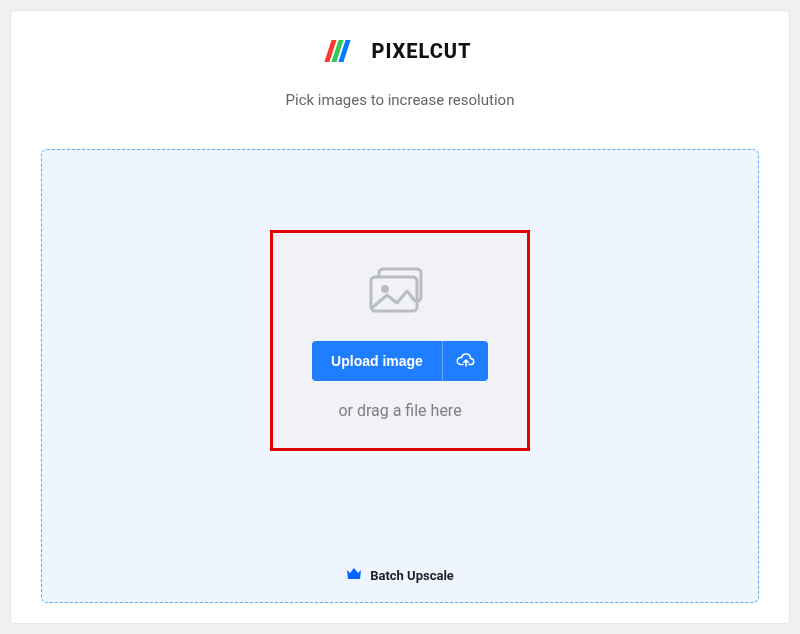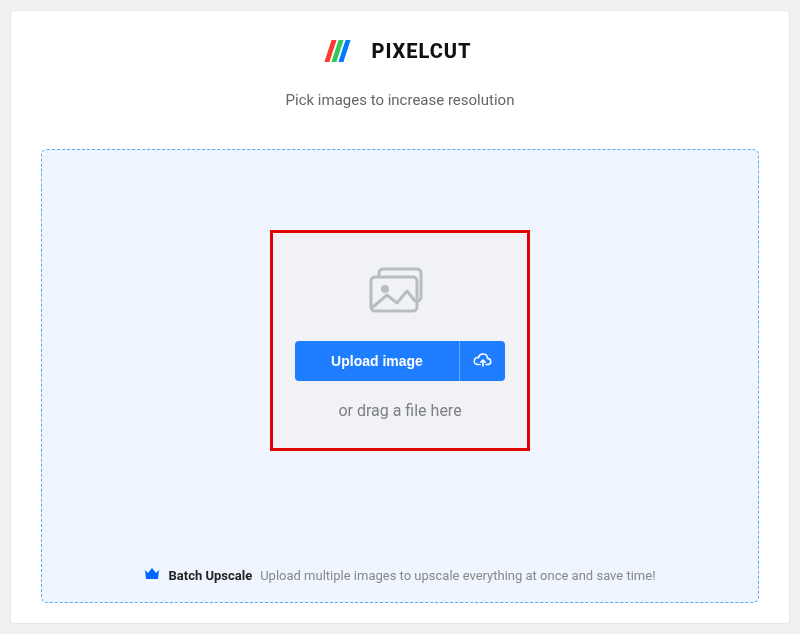--- a/index.html
+++ b/index.html
@@ -71,21 +71,21 @@
       width: 260px;
       padding: 34px 24px 28px 24px;
       background: #f0f2f5;
       border: 3px solid #e10000;
       display: flex;
       flex-direction: column;
       align-items: center;
     }
     .upload-btn-row {
       display: flex;
-      width: 210px;
+      width: 176px;
       margin-top: 18px;
       border-radius: 4px;
       overflow: hidden;
     }
     .upload-btn {
       flex: 1;
       background: #1f7dff;
       color: #fff;
       font-weight: 600;
       font-size: 14px;
@@ -170,18 +170,17 @@
       <div class="drag-text">or drag a file here</div>
     </div>
 
     <div class="batch-row">
       <span class="crown">
         <svg width="16" height="14" viewBox="0 0 16 14">
           <path d="M1 3l3 3 4-5 4 5 3-3-1 9H2L1 3z" fill="#0066ff"></path>
         </svg>
       </span>
       <span class="batch-label">Batch Upscale</span>
-      <span class="batch-desc">Upload multiple images to upscale everything at once and save time!</span>
     </div>
 
   </div>
 
 </div>
 
 </body></html>

